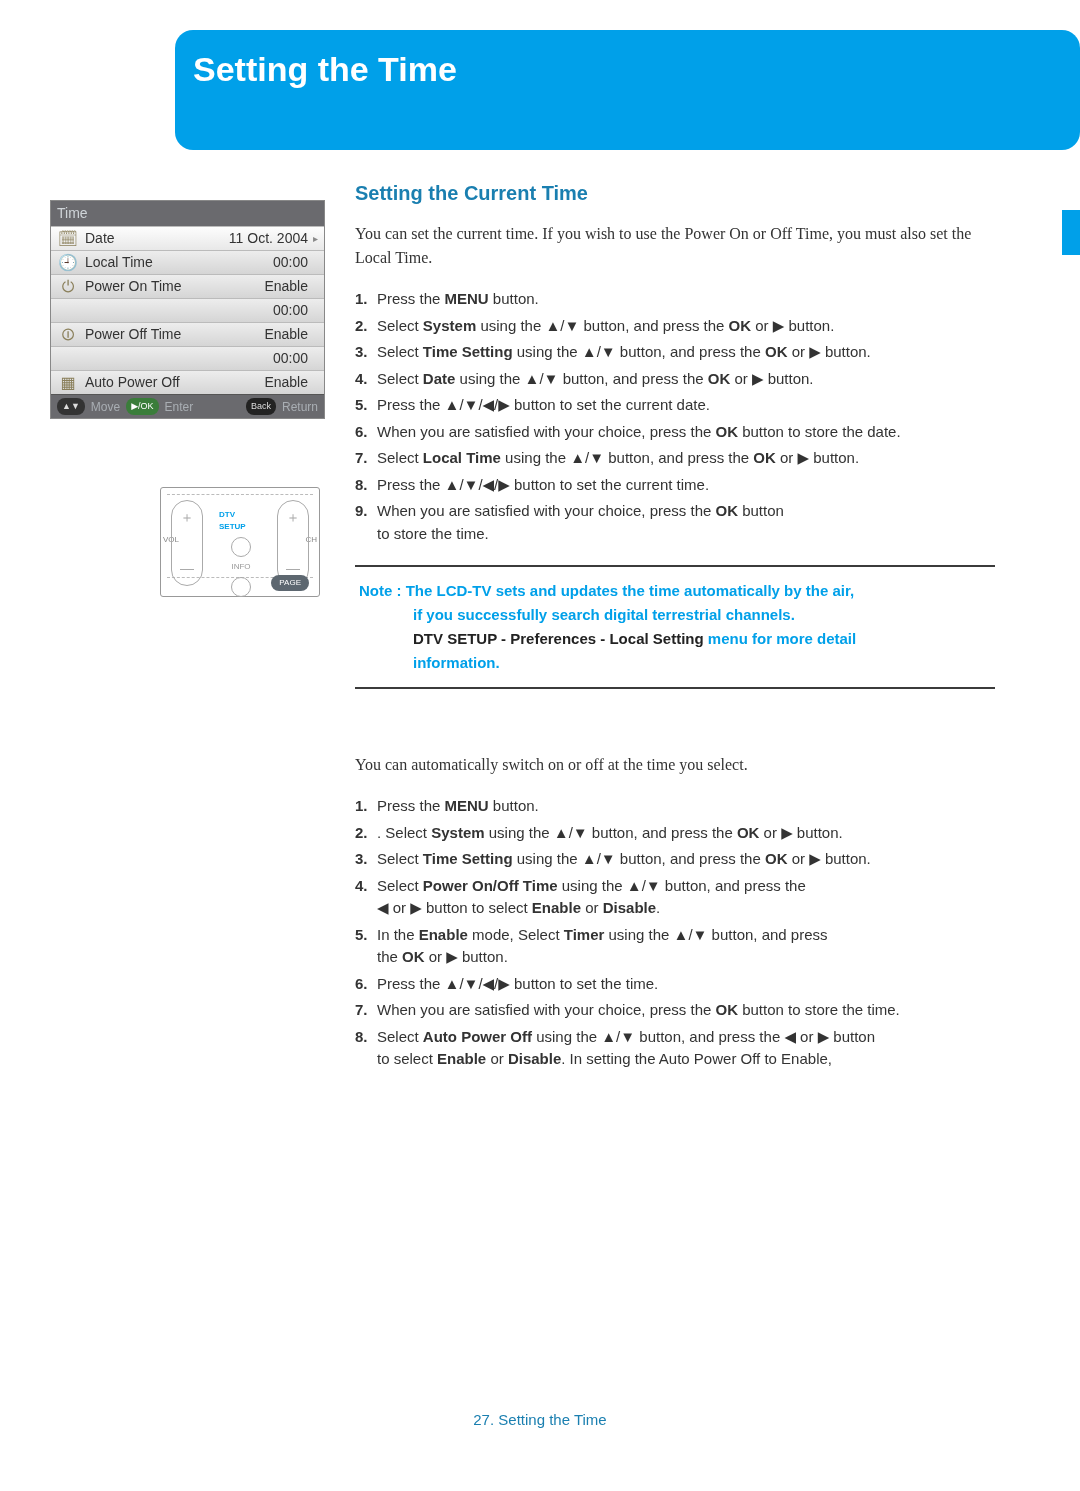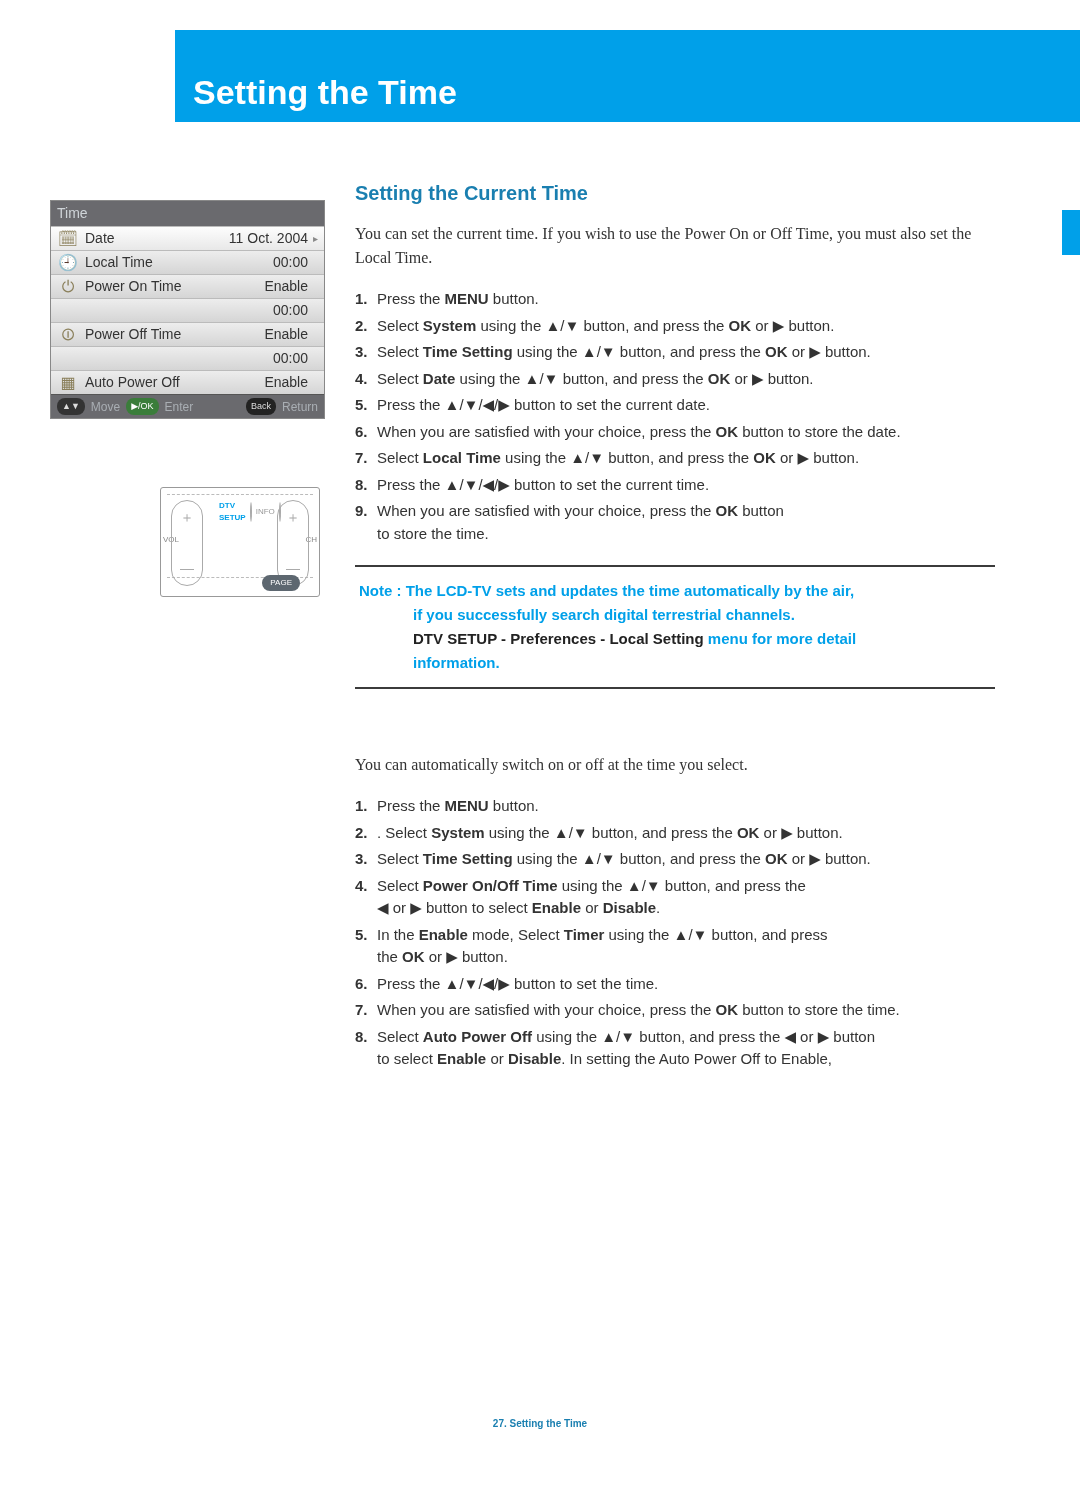--- a/index.html
+++ b/index.html
@@ -9,23 +9,24 @@
     width: 1080px;
     height: 1491px;
     position: relative;
     color: #333;
     font-size: 16px;
     line-height: 1.5;
   }
   .top-banner {
     position: absolute;
     top: 30px; left: 175px; right: 0;
-    height: 92px;
+    height: 120px;
     background: #00a0e9;
-    padding: 37px 0 0 18px;
+    padding: 14px 0 0 18px;
+    border-radius: 18px;
   }
   .top-banner h1 {
     color: #fff;
     font-size: 34px;
     font-weight: bold;
   }
   .side-tab {
     position: absolute;
     top: 210px; right: 0;
     width: 18px; height: 45px;
@@ -118,28 +119,28 @@
     border-radius: 16px;
     top: 12px;
     display: flex; flex-direction: column; align-items: center; justify-content: space-between;
     padding: 6px 0;
     color: #aaa;
     font-size: 14px;
   }
   .rocker.left { left: 10px; }
   .rocker.right { right: 10px; }
   .center-stack {
-    position: absolute; left: 58px; top: 12px; width: 44px;
-    display: flex; flex-direction: row; align-items: center; gap: 4px;
+    position: absolute; left: 58px; top: 21px; width: 44px;
+    display: flex; flex-direction: column; align-items: center; gap: 4px;
   }
   .center-lbl { color: #00a0e9; font-size: 8px; font-weight: bold; }
   .circle-btn { width: 20px; height: 20px; border: 1px solid #aaa; border-radius: 50%; }
   .info-lbl { font-size: 8px; color: #999; }
   .page-badge {
-    position: absolute; right: 19px; bottom: 5px;
+    position: absolute; right: 10px; bottom: 5px;
     background: #5d6770; color: #fff;
     font-size: 8px; padding: 2px 8px; border-radius: 10px;
   }
   .side-lbl { position: absolute; top: 46px; font-size: 8px; color: #888; }
   .side-lbl.l { left: 2px; }
   .side-lbl.r { right: 2px; }
   .dash-top, .dash-bot {
     position: absolute; left: 6px; right: 6px; border-top: 1px dashed #bbb;
   }
   .dash-top { top: 6px; } .dash-bot { bottom: 18px; }
@@ -189,22 +190,22 @@
   }
   .note-block .note-line { padding-left: 54px; text-indent: -54px; }
   .note-block .note-indent { padding-left: 54px; }
   .note-block .black { color: #222; }
 
   .footer {
     position: absolute;
     left: 0; right: 0; bottom: 60px;
     text-align: center;
     color: #1a7fb0;
-    font-weight: bold;
-    font-size: 10px;
+    font-weight: normal;
+    font-size: 15px;
   }
   b { font-weight: bold; }
 </style>
 </head>
 <body>
 
 <div class="top-banner">
   <h1>Setting the Time</h1>
 </div>
 <div class="side-tab"></div>

